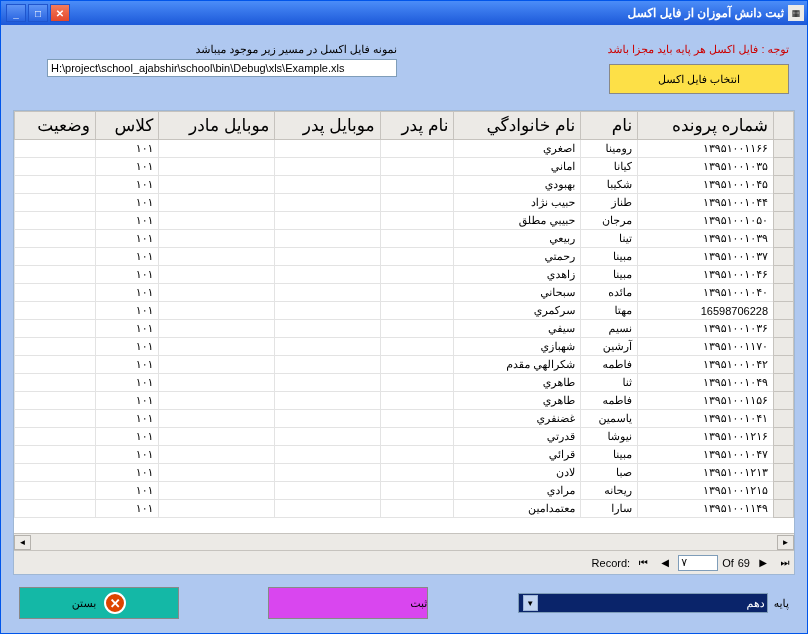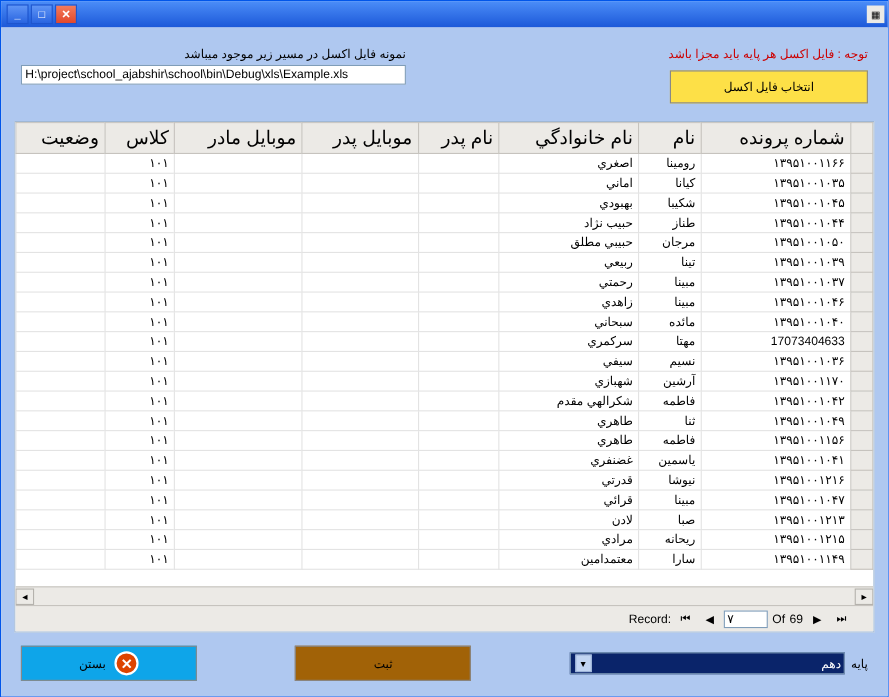--- a/index.html
+++ b/index.html
@@ -9,50 +9,51 @@
 .title-left { display: flex; align-items: center; gap: 4px; }
 .title-text { color: #fff; font-size: 12px; font-weight: bold; }
 .app-icon { width: 16px; height: 16px; background: #eceae6; display: flex; align-items: center; justify-content: center; font-size: 9px; }
 .sysbtns { display: flex; direction: ltr; }
 .sysbtn { width: 20px; height: 18px; background: linear-gradient(#5f95f6,#2964e0); color: #fff; border: 1px solid #1f55cd; margin-left: 2px; display: flex; align-items: center; justify-content: center; font-size: 10px; font-weight: bold; cursor: pointer; }
 .sysbtn.close { background: linear-gradient(#f47c5c,#e2482c); }
 .client { flex: 1; background: #afc8f0; padding: 12px; display: flex; flex-direction: column; }
 .topsection { display: flex; justify-content: space-between; direction: rtl; align-items: flex-start; padding: 6px 6px 16px; }
 .notice { color: #c00; font-size: 11px; margin-bottom: 8px; }
 .select-btn { width: 180px; height: 30px; background: #fde047; border: 1px solid #888; font-size: 11px; cursor: pointer; font-family: Tahoma; }
-.pathsection { text-align: right; }
+.pathsection { text-align: right; margin-left: 28px; }
 .pathlabel { color: #000; font-size: 11px; margin-bottom: 3px; }
 .pathbox { width: 350px; height: 18px; background: #fff; border: 1px solid #7f9db9; font-size: 11px; padding: 1px 3px; direction: ltr; text-align: left; font-family: Liberation Sans, sans-serif; }
 .gridwrap { flex: 1; background: #fff; border: 1px solid #9fb7d4; display: flex; flex-direction: column; direction: rtl; overflow: hidden; margin-bottom: 8px; }
 .grid { flex: 1; overflow: auto; direction: ltr; }
 .grid table { width: 100%; border-collapse: collapse; direction: rtl; }
 .grid th { background: #eceae6; border: 1px solid #c6c3be; padding: 3px 5px; font-weight: normal; font-size: 17px; text-align: right; height: 20px; white-space: nowrap; }
 .grid td { border: 1px solid #e3e3e3; padding: 2px 5px; font-size: 11px; text-align: right; height: 18px; white-space: nowrap; }
 .grid .rowhead { width: 20px; background: #eceae6; border: 1px solid #c6c3be; }
 .scrollbar-h { height: 17px; background: #eceae6; border-top: 1px solid #c6c3be; display: flex; align-items: center; justify-content: space-between; direction: ltr; }
 .sbtn { width: 17px; height: 15px; background: #eceae6; border: 1px solid #b5b2ad; display: flex; align-items: center; justify-content: center; font-size: 8px; cursor: pointer; }
-.navigator { height: 24px; background: #eceae6; border-top: 1px solid #c6c3be; display: flex; align-items: center; justify-content: flex-end; direction: ltr; padding: 0 20px; gap: 4px; font-size: 11px; }
+.navigator { height: 24px; background: #eceae6; border-top: 1px solid #c6c3be; display: flex; align-items: center; justify-content: flex-end; direction: ltr; padding: 0 0; gap: 4px; font-size: 11px; }
 .navbtn { width: 18px; height: 18px; display: flex; align-items: center; justify-content: center; cursor: pointer; font-size: 10px; }
 .navinput { width: 40px; height: 16px; border: 1px solid #7f9db9; font-size: 11px; text-align: left; padding: 0 2px; font-family: Tahoma; }
 .bottombar { display: flex; justify-content: space-between; direction: rtl; align-items: center; padding: 4px 6px 2px; gap: 20px; }
 .gradegroup { display: flex; align-items: center; gap: 6px; }
 .gradelabel { font-size: 11px; font-family: Liberation Serif, serif; }
 .gradeselect { width: 250px; height: 20px; background: #0a246a; color: #fff; border: 1px solid #7f9db9; display: flex; align-items: center; justify-content: space-between; padding: 0 2px 0 4px; direction: rtl; cursor: pointer; }
 .gradeselect .arrow { width: 15px; height: 16px; background: #c2d5f2; display: flex; align-items: center; justify-content: center; color: #000; font-size: 8px; border: 1px solid #9eb5d9; }
-.regbtn { width: 160px; height: 32px; background: #a16207; border: 1px solid #888; font-size: 11px; cursor: pointer; font-family: Tahoma; }
-.closebtn { width: 160px; height: 32px; background: #0ea5e9; border: 1px solid #888; display: flex; align-items: center; justify-content: center; gap: 8px; cursor: pointer; flex-direction: row-reverse; }
+.regbtn { width: 160px; height: 32px; background: #d946ef; border: 1px solid #888; font-size: 11px; cursor: pointer; font-family: Tahoma; text-align: right; }
+.closebtn { width: 160px; height: 32px; background: #14b8a6; border: 1px solid #888; display: flex; align-items: center; justify-content: center; gap: 8px; cursor: pointer; flex-direction: row-reverse; }
 .closeicon { width: 22px; height: 22px; border-radius: 50%; background: #d40; border: 2px solid #fff; display: flex; align-items: center; justify-content: center; color: #fff; font-weight: bold; font-size: 13px; }
 </style>
 </head>
 <body>
 
 <div class="window">
   <div class="titlebar">
     <div class="title-left">
       <div class="app-icon">▦</div>
+      <div class="title-text">ثبت دانش آموزان از فایل اکسل</div>
     </div>
     <div class="sysbtns">
       <div class="sysbtn">_</div>
       <div class="sysbtn">□</div>
       <div class="sysbtn close">✕</div>
     </div>
   </div>
 
   <div class="client">
     <div class="topsection">
@@ -177,21 +178,21 @@
                 <td>مائده</td>
                 <td>سبحاني</td>
                 <td></td>
                 <td></td>
                 <td></td>
                 <td>۱۰۱</td>
                 <td></td>
               </tr>
               <tr>
                 <td class="rowhead"></td>
-                <td>17073404633</td>
+                <td>16598706228</td>
                 <td>مهتا</td>
                 <td>سرکمري</td>
                 <td></td>
                 <td></td>
                 <td></td>
                 <td>۱۰۱</td>
                 <td></td>
               </tr>
               <tr>
                 <td class="rowhead"></td>

